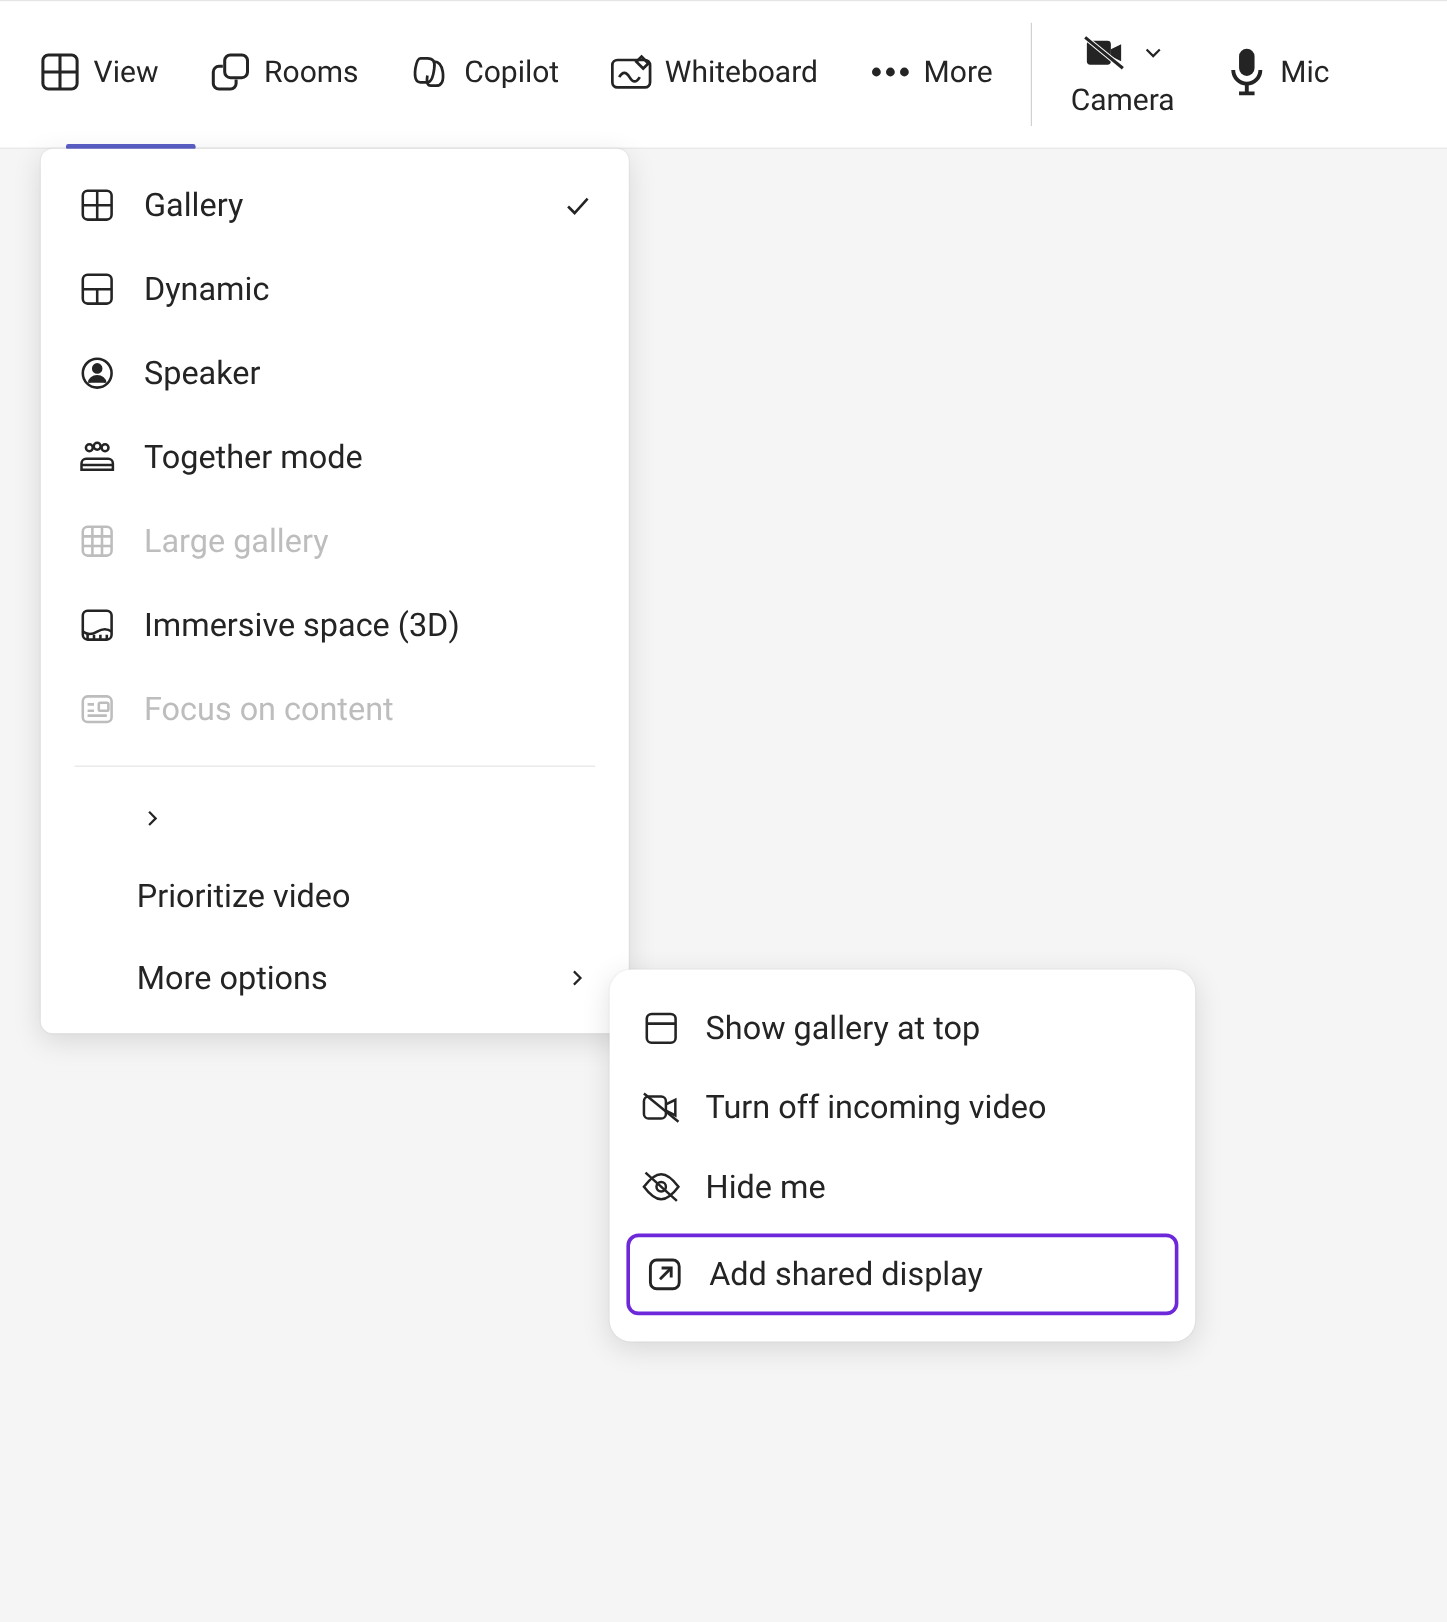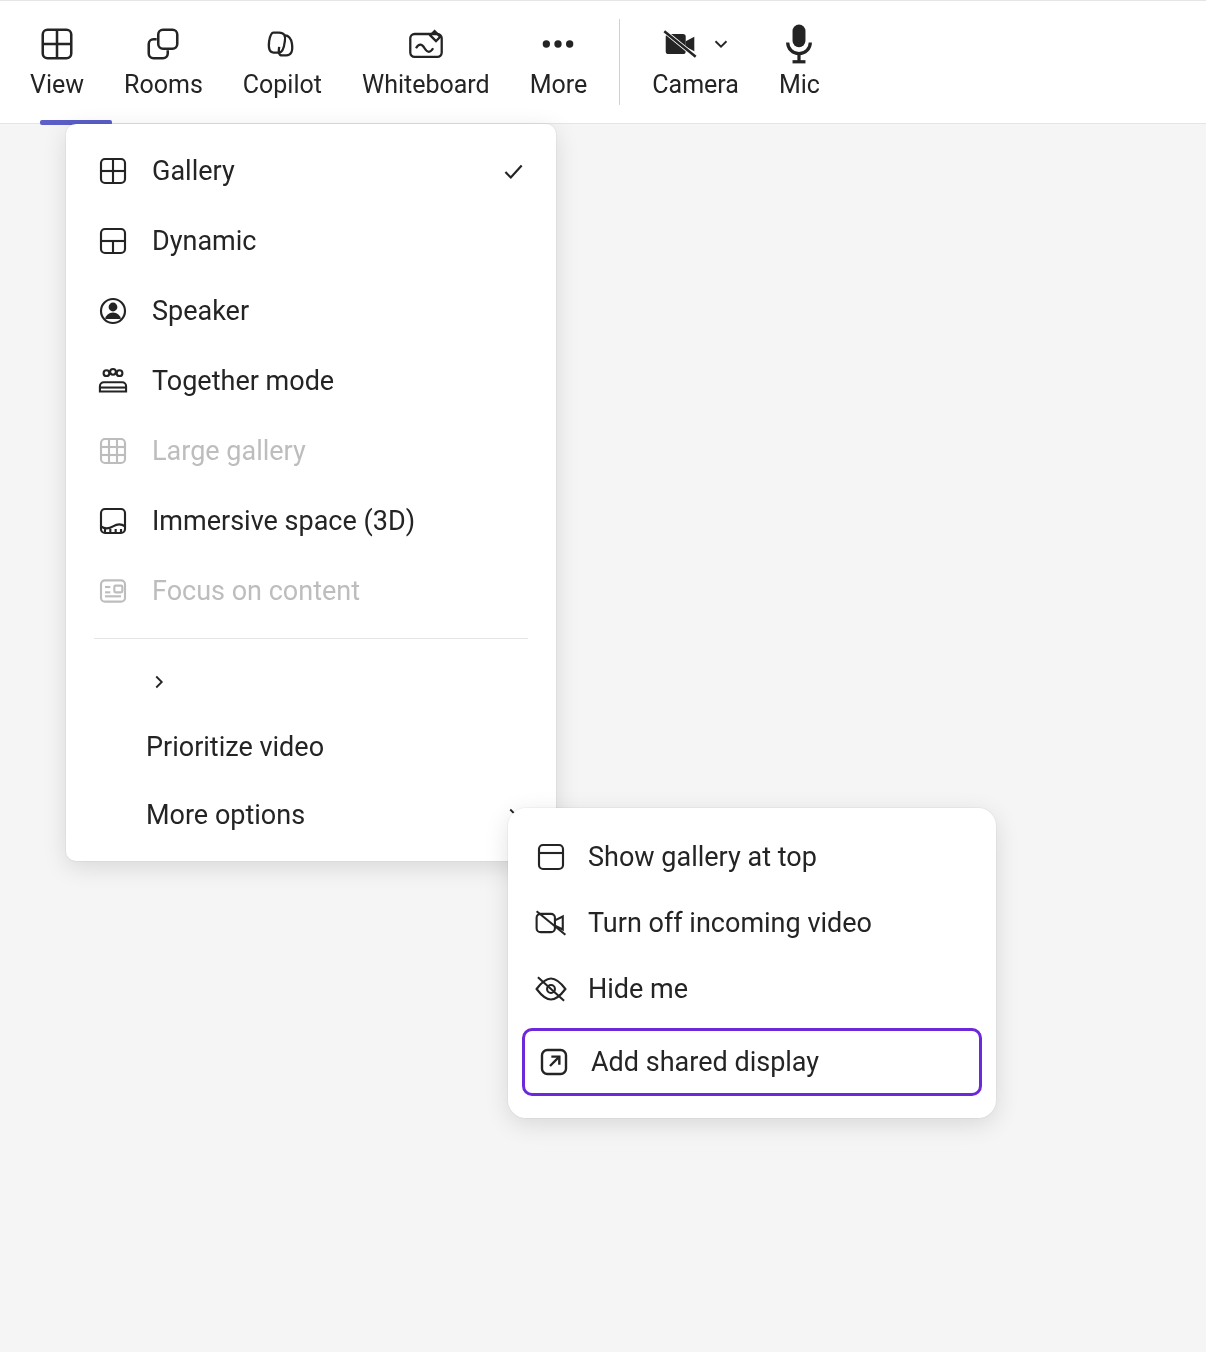--- a/index.html
+++ b/index.html
@@ -19,21 +19,21 @@
     border-top: 1px solid #e5e5e5;
     border-bottom: 1px solid #e5e5e5;
     height: 124px;
     display: flex;
     align-items: stretch;
     padding: 0 10px;
     position: relative;
   }
   .toolbar-item {
     display: flex;
-    flex-direction: column;
+    flex-direction: row;
     align-items: center;
     justify-content: center;
     padding: 10px 20px 14px 20px;
     gap: 8px;
     cursor: pointer;
     color: #242424;
     position: relative;
   }
   .toolbar-item .tb-icon {
     width: 40px;
@@ -76,21 +76,20 @@
     background: #ffffff;
     border-radius: 10px;
     box-shadow: 0 6px 24px rgba(0,0,0,0.12), 0 0 0 1px rgba(0,0,0,0.03);
     padding: 12px 0;
     color: #242424;
   }
   .menu-main {
     left: 34px;
     top: 124px;
     width: 490px;
-    margin-left: 32px;
   }
   .menu-item {
     display: flex;
     align-items: center;
     gap: 22px;
     padding: 18px 30px;
     font-size: 27px;
     cursor: pointer;
     position: relative;
   }

